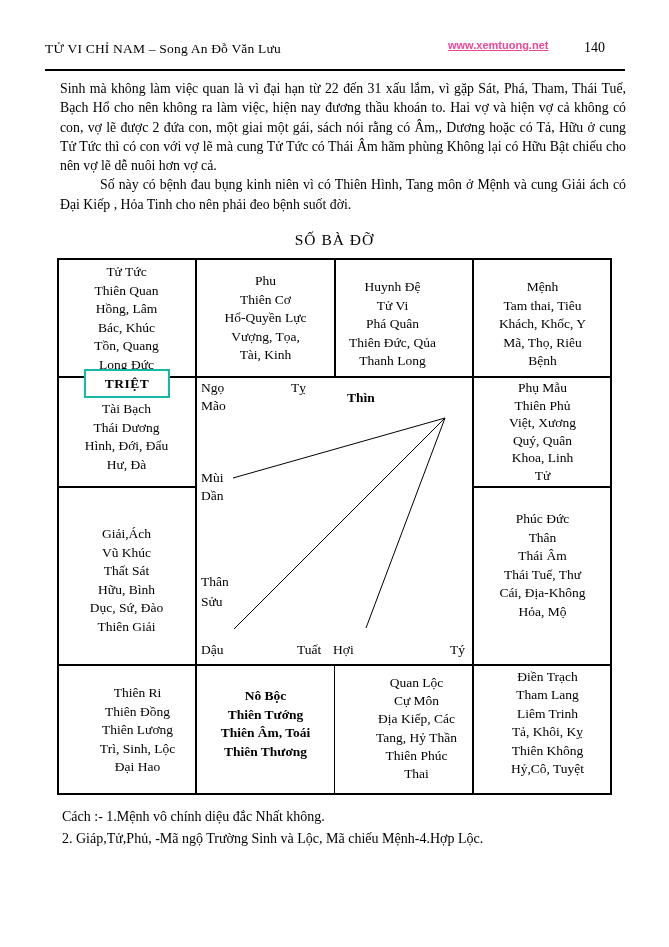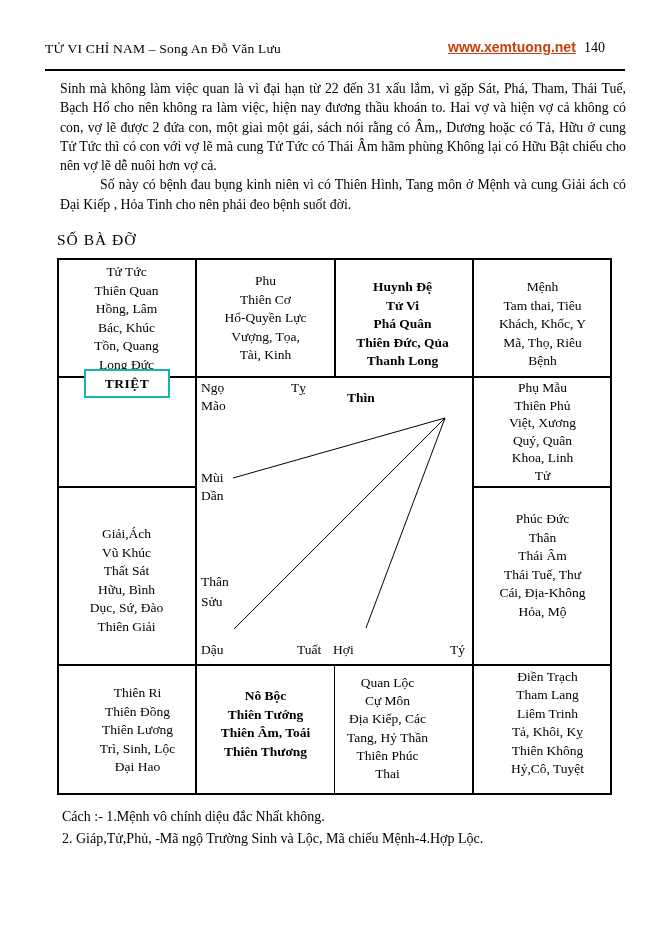--- a/index.html
+++ b/index.html
@@ -5,45 +5,45 @@
   * { margin:0; padding:0; box-sizing:border-box; }
   html,body { background:#888; }
   #page {
     position:relative; width:669px; height:947px; background:#ffffff;
     font-family:"Liberation Serif", serif; color:#000; overflow:hidden;
     margin:0 auto;
   }
   
   #book-title { position:absolute; left:45px; top:41px; font-size:13.5px; letter-spacing:.2px; }
   #site-link  { position:absolute; left:448px; top:39px; font-family:"Liberation Sans", sans-serif;
-                font-weight:bold; font-size:14px; color:#c2410c; text-decoration:underline; z-index:1; }
+                font-weight:bold; font-size:11px; color:#ec4899; text-decoration:underline; z-index:1; }
   #page-num   { position:absolute; left:584px; top:40px; font-size:14px; z-index:2; }
   #header-rule{ position:absolute; left:45px; top:69px; width:580px; height:0; border-top:2px solid #000; }
   
   #body-text { position:absolute; left:60px; top:79px; width:566px;
                font-size:13.8px; line-height:19.3px; text-align:justify; }
   #para-2 { text-indent:40px; }
   
-  #chart-title { position:absolute; left:57px; top:231px; width:555px; 
+  #chart-title { position:absolute; left:57px; top:231px; width:555px; text-align:center;
                  font-size:15.5px; letter-spacing:1px; }
   #chart { position:absolute; left:57px; top:258px; width:555px; height:541px; }
   #grid-svg { position:absolute; left:0; top:0; pointer-events:none; }
   .cell { position:absolute; width:139px; text-align:center; white-space:pre-line;
           font-size:13.5px; line-height:18.6px; }
   #c-tutuc   { left:0;        top:5px; }
   #c-phu     { left:139px;    top:14px; }
-  #c-huynhde { left:276px;    top:20px;font-weight:bold; }
+  #c-huynhde { left:266px;    top:20px; }
   #c-menh    { left:416px;    top:20px; }
   #c-taibach { left:0;        top:142px; }
   #c-giaiach { left:0;        top:267px; }
   #c-phumau  { left:416px;    top:121px; line-height:17.6px; }
   #c-phucduc { left:416px;    top:252px; }
   #c-thienri { left:0;        top:426px;margin-left:11px; }
   #c-noboc   { left:139px;    top:429px;font-weight:bold; }
-  #c-quanloc { left:261px;    top:416px; line-height:18.2px; }
+  #c-quanloc { left:290px;    top:416px; line-height:18.2px; }
   #c-dientrach{ left:416px;   top:410px; line-height:18.4px;padding-left:10px; }
   #triet-box { position:absolute; left:27px; top:111px; width:86px; height:29px;
                background:#fff; border:2px solid #14b8a6; font-weight:bold; font-size:13.5px;
                text-align:center; line-height:25px; letter-spacing:.5px; z-index:3; }
   .branch { position:absolute; font-size:13.5px; }
   #b-ngo  { left:144px; top:122px; }  #b-ty-top    { left:234px; top:122px; }
   #b-thin { left:290px; top:132px;font-weight:bold; }  #b-mao       { left:144px; top:140px; }
   #b-mui  { left:144px; top:212px; }  #b-dan       { left:144px; top:230px; }
   #b-than { left:144px; top:316px; }  #b-suu       { left:144px; top:336px; }
   #b-dau  { left:144px; top:384px; }  #b-tuat      { left:240px; top:384px; }
@@ -105,20 +105,24 @@
     <div class="cell" id="c-huynhde">Huynh Đệ
 Tử Vi
 Phá Quân
 Thiên Đức, Qủa
 Thanh Long</div>
     <div class="cell" id="c-menh">Mệnh
 Tam thai, Tiêu
 Khách, Khốc, Y
 Mã, Thọ, Riêu
 Bệnh</div>
+    <div class="cell" id="c-taibach">Tài Bạch
+Thái Dương
+Hình, Đới, Đẩu
+Hư, Đà</div>
     <div class="cell" id="c-phumau">Phụ Mẫu
 Thiên Phủ
 Việt, Xương
 Quý, Quân
 Khoa, Linh
 Tử</div>
     <div class="cell" id="c-giaiach">Giải,Ách
 Vũ Khúc
 Thất Sát
 Hữu, Bình

